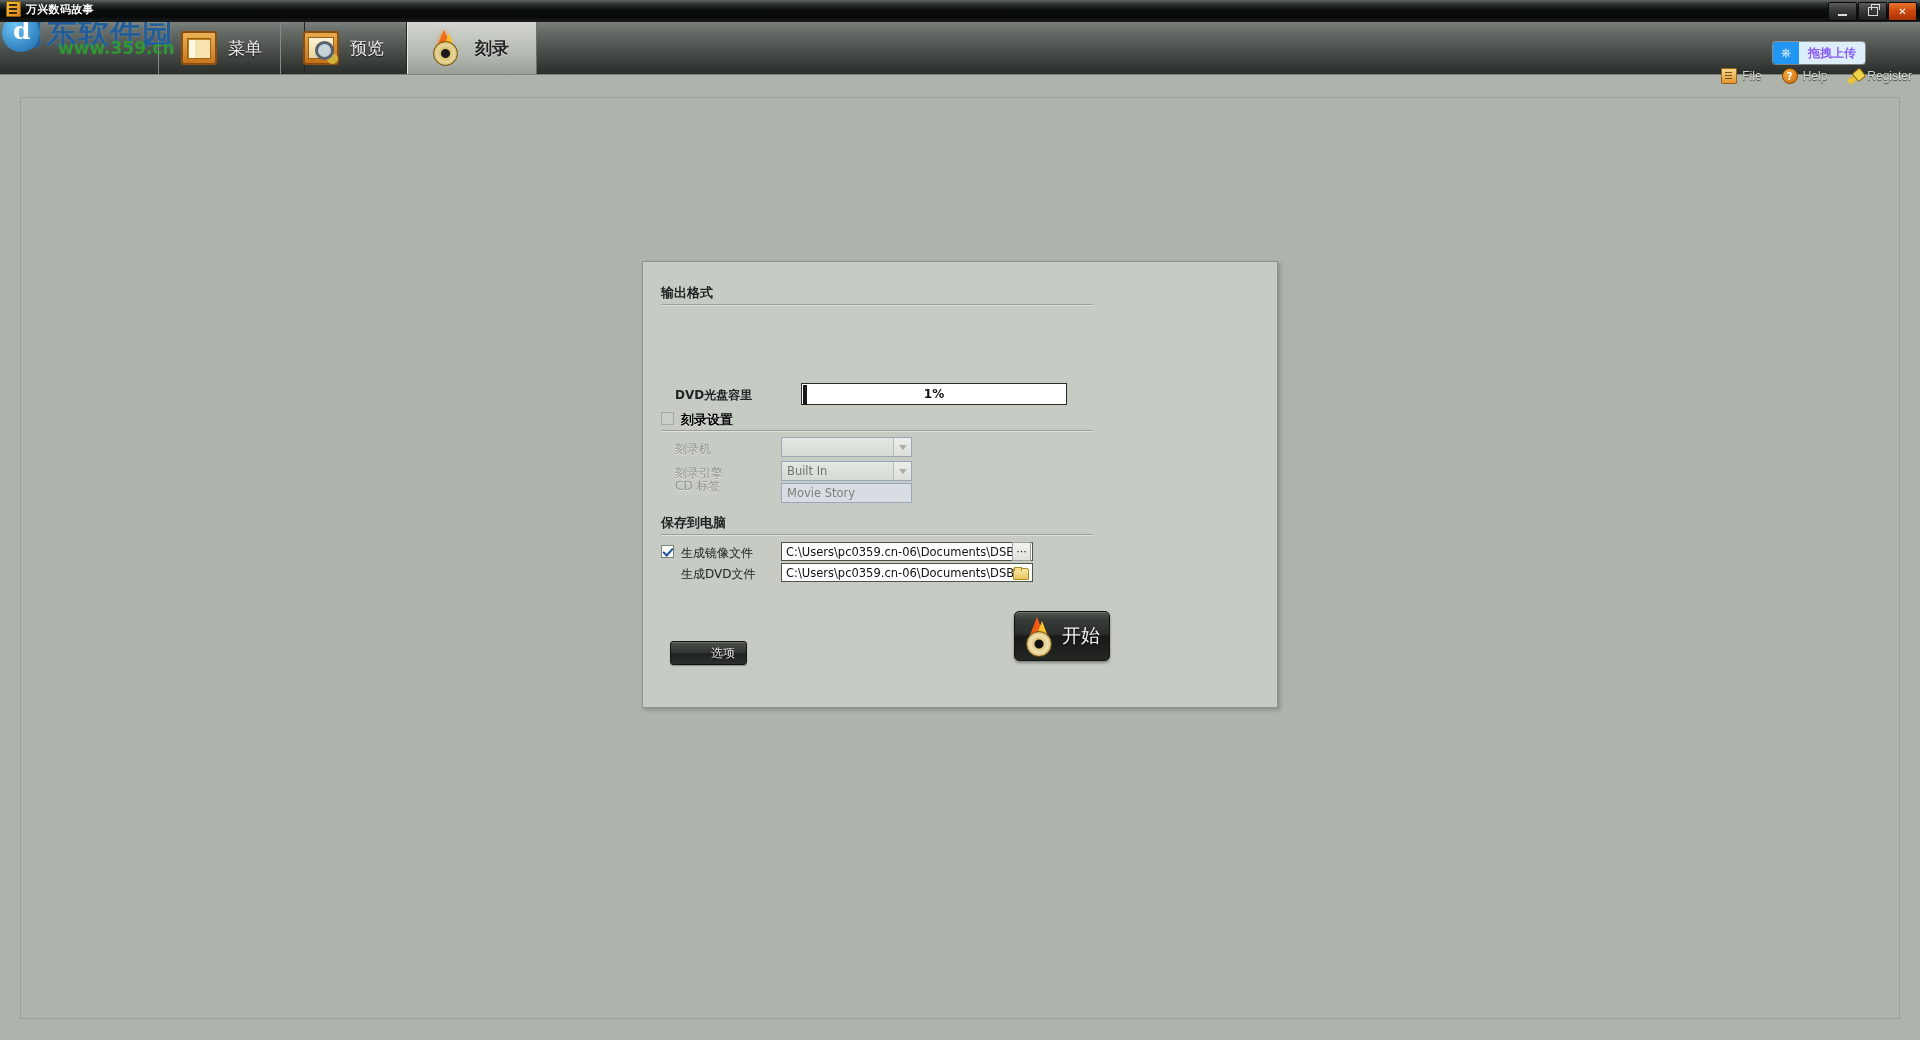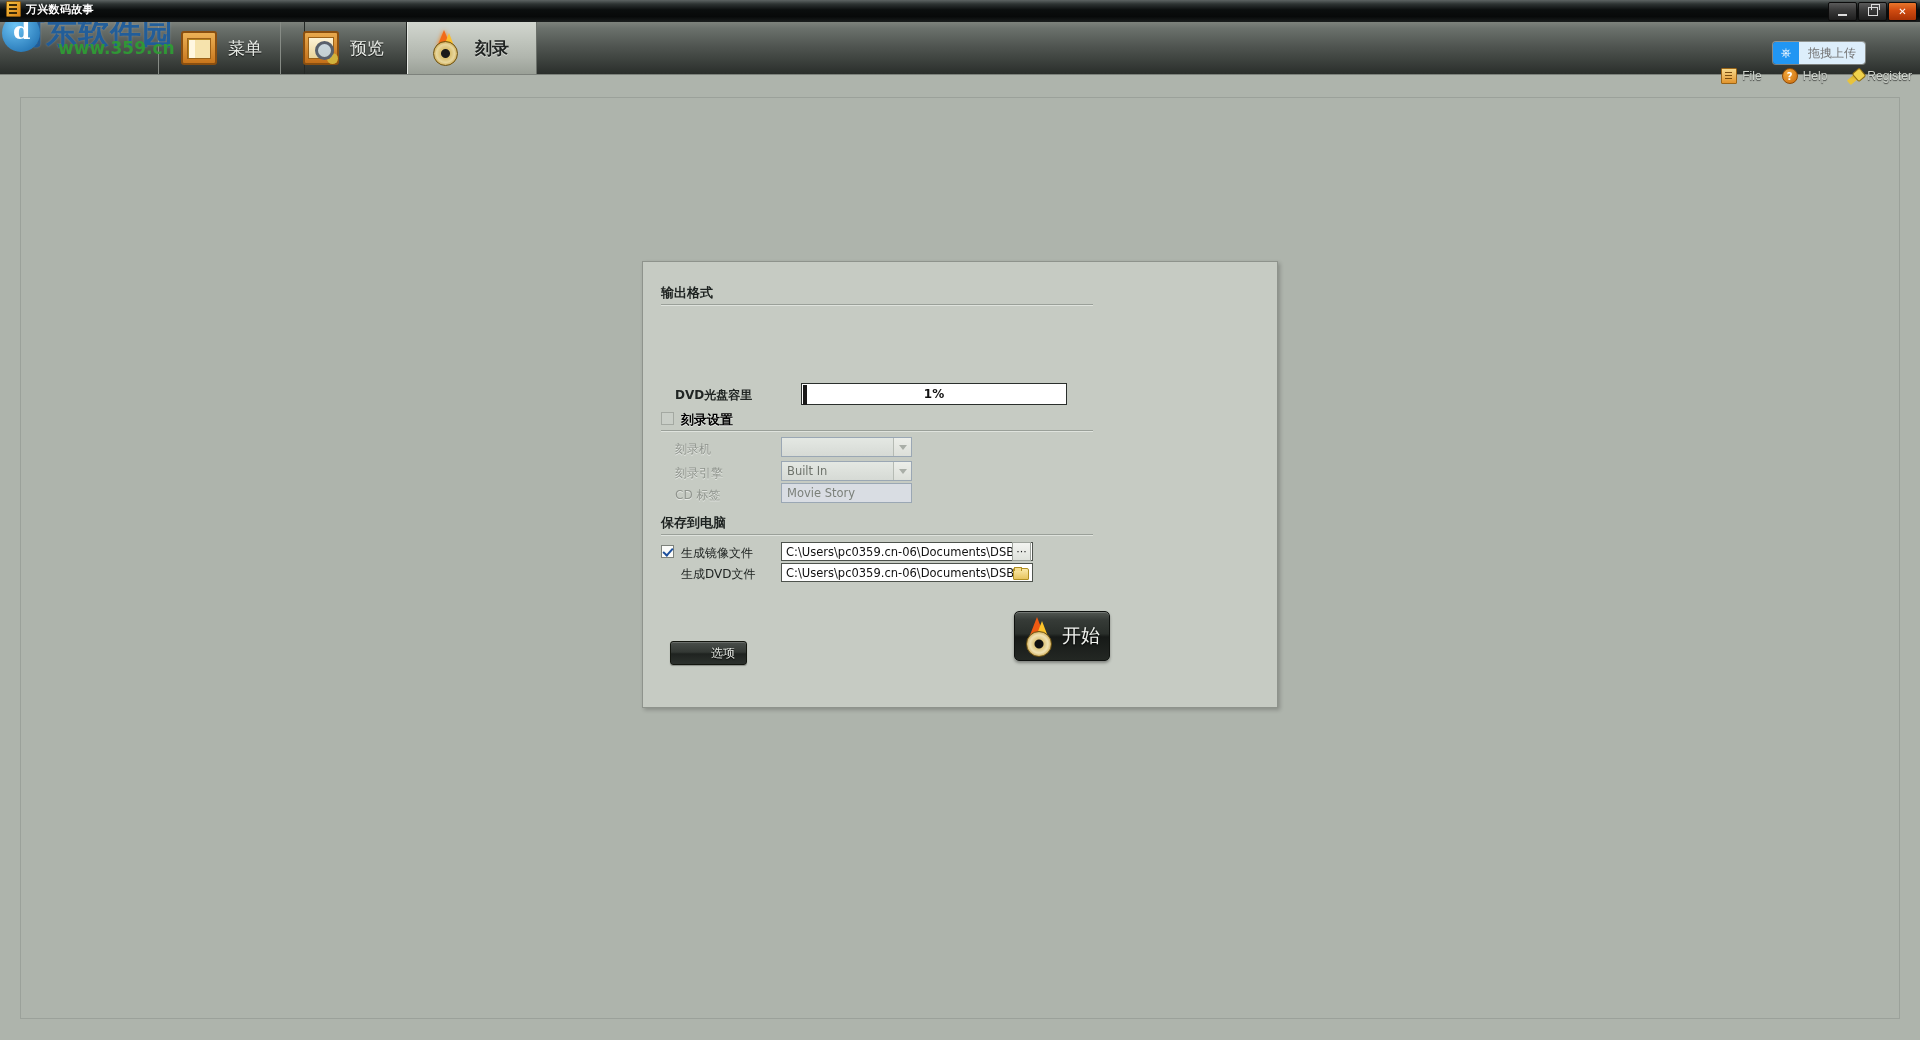--- a/index.html
+++ b/index.html
@@ -240,26 +240,27 @@
   }
   #netdisk .nd-icon {
     width: 26px; height: 22px;
     background: #2196f3;
     display: flex; align-items: center; justify-content: center;
     color: #fff; font-size: 13px;
     font-family: "DejaVu Sans", sans-serif;
   }
   #netdisk .nd-label {
     background: #ddeefb;
-    color: #737373;
+    color: #8b5cf6;
     font-size: 12px;
     padding: 0 9px;
     height: 22px; line-height: 22px;
     white-space: nowrap;
     font-family: "DejaVu Sans", sans-serif;
+    font-weight: bold;
   }
   #menu-right {
     position: absolute; right: 8px; top: 46px;
     display: flex; align-items: center; gap: 20px;
     z-index: 35;
   }
   .mr-item { display:flex; align-items:center; gap:5px; }
   .mr-item .mr-label {
     color:#cfd4cd; font-size: 12px;
     text-shadow: 0 1px 1px rgba(0,0,0,.7);
@@ -662,21 +663,21 @@
   </div>
 
   <div class="field-label dis" style="left:32px; top:203px;">刻录引擎</div>
   <div class="combo-dis" style="left:138px; top:199px; width:131px;">
     <span class="cd-text">Built In</span>
     <span class="cd-btn">
         <i></i>
       </span>
   </div>
 
-  <div class="field-label dis" style="left:32px; top:225px;">CD 标签</div>
+  <div class="field-label dis" style="left:32px; top:216px;">CD 标签</div>
   <div class="input-dis" style="left:138px; top:221px; width:131px;">
     <span>Movie Story</span>
   </div>
 
   <div class="section-head" style="left:18px; top:252px;">保存到电脑</div>
   <div class="sep" style="left:18px; top:272px; width:432px;"></div>
 
   <span class="cbox checked" style="left:18px; top:283px;"></span>
   <div class="field-label" style="left:38px; top:283px;">生成镜像文件</div>
   <div class="path-input" style="left:138px; top:280px; width:252px;">

